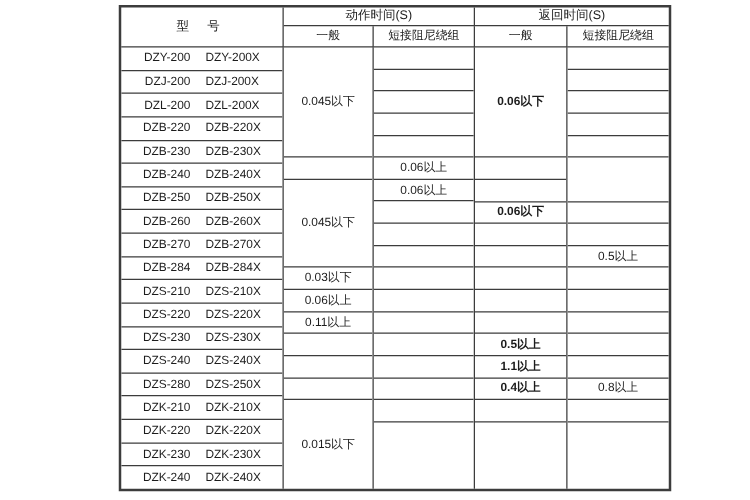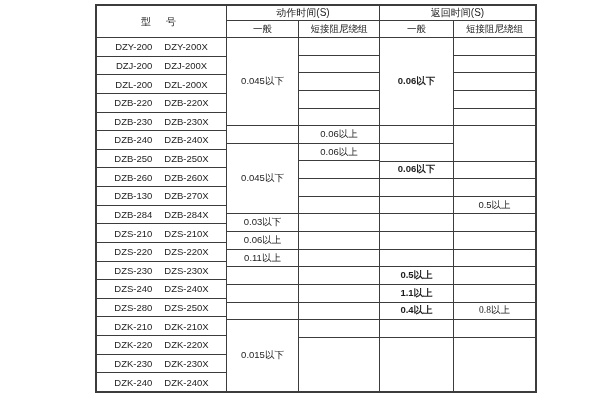--- a/index.html
+++ b/index.html
@@ -95,21 +95,21 @@
         </div>
         <div class="mrow">
           <span>DZB-250</span>
           <span>DZB-250X</span>
         </div>
         <div class="mrow">
           <span>DZB-260</span>
           <span>DZB-260X</span>
         </div>
         <div class="mrow">
-          <span>DZB-130</span>
+          <span>DZB-270</span>
           <span>DZB-270X</span>
         </div>
         <div class="mrow">
           <span>DZB-284</span>
           <span>DZB-284X</span>
         </div>
         <div class="mrow">
           <span>DZS-210</span>
           <span>DZS-210X</span>
         </div>
@@ -202,19 +202,19 @@
         <div class="vcell" style="flex-basis: 5%;"></div>
         <div class="vcell" style="flex-basis: 10%;"></div>
         <div class="vcell" style="flex-basis: 5%;"></div>
         <div class="vcell" style="flex-basis: 5%;"></div>
         <div class="vcell" style="flex-basis: 5%;">0.5以上</div>
         <div class="vcell" style="flex-basis: 5%;"></div>
         <div class="vcell" style="flex-basis: 5%;"></div>
         <div class="vcell" style="flex-basis: 5%;"></div>
         <div class="vcell" style="flex-basis: 5%;"></div>
         <div class="vcell" style="flex-basis: 5%;"></div>
-        <div class="vcell" style="flex-basis: 5%; font-family: Liberation Serif, serif;">0.8以上</div>
+        <div class="vcell" style="flex-basis: 5%;">0.8以上</div>
         <div class="vcell" style="flex-basis: 5%;"></div>
         <div class="vcell" style="flex-basis: 15%;"></div>
       </div>
 
   </div>
 </div>
 
 </body></html>

